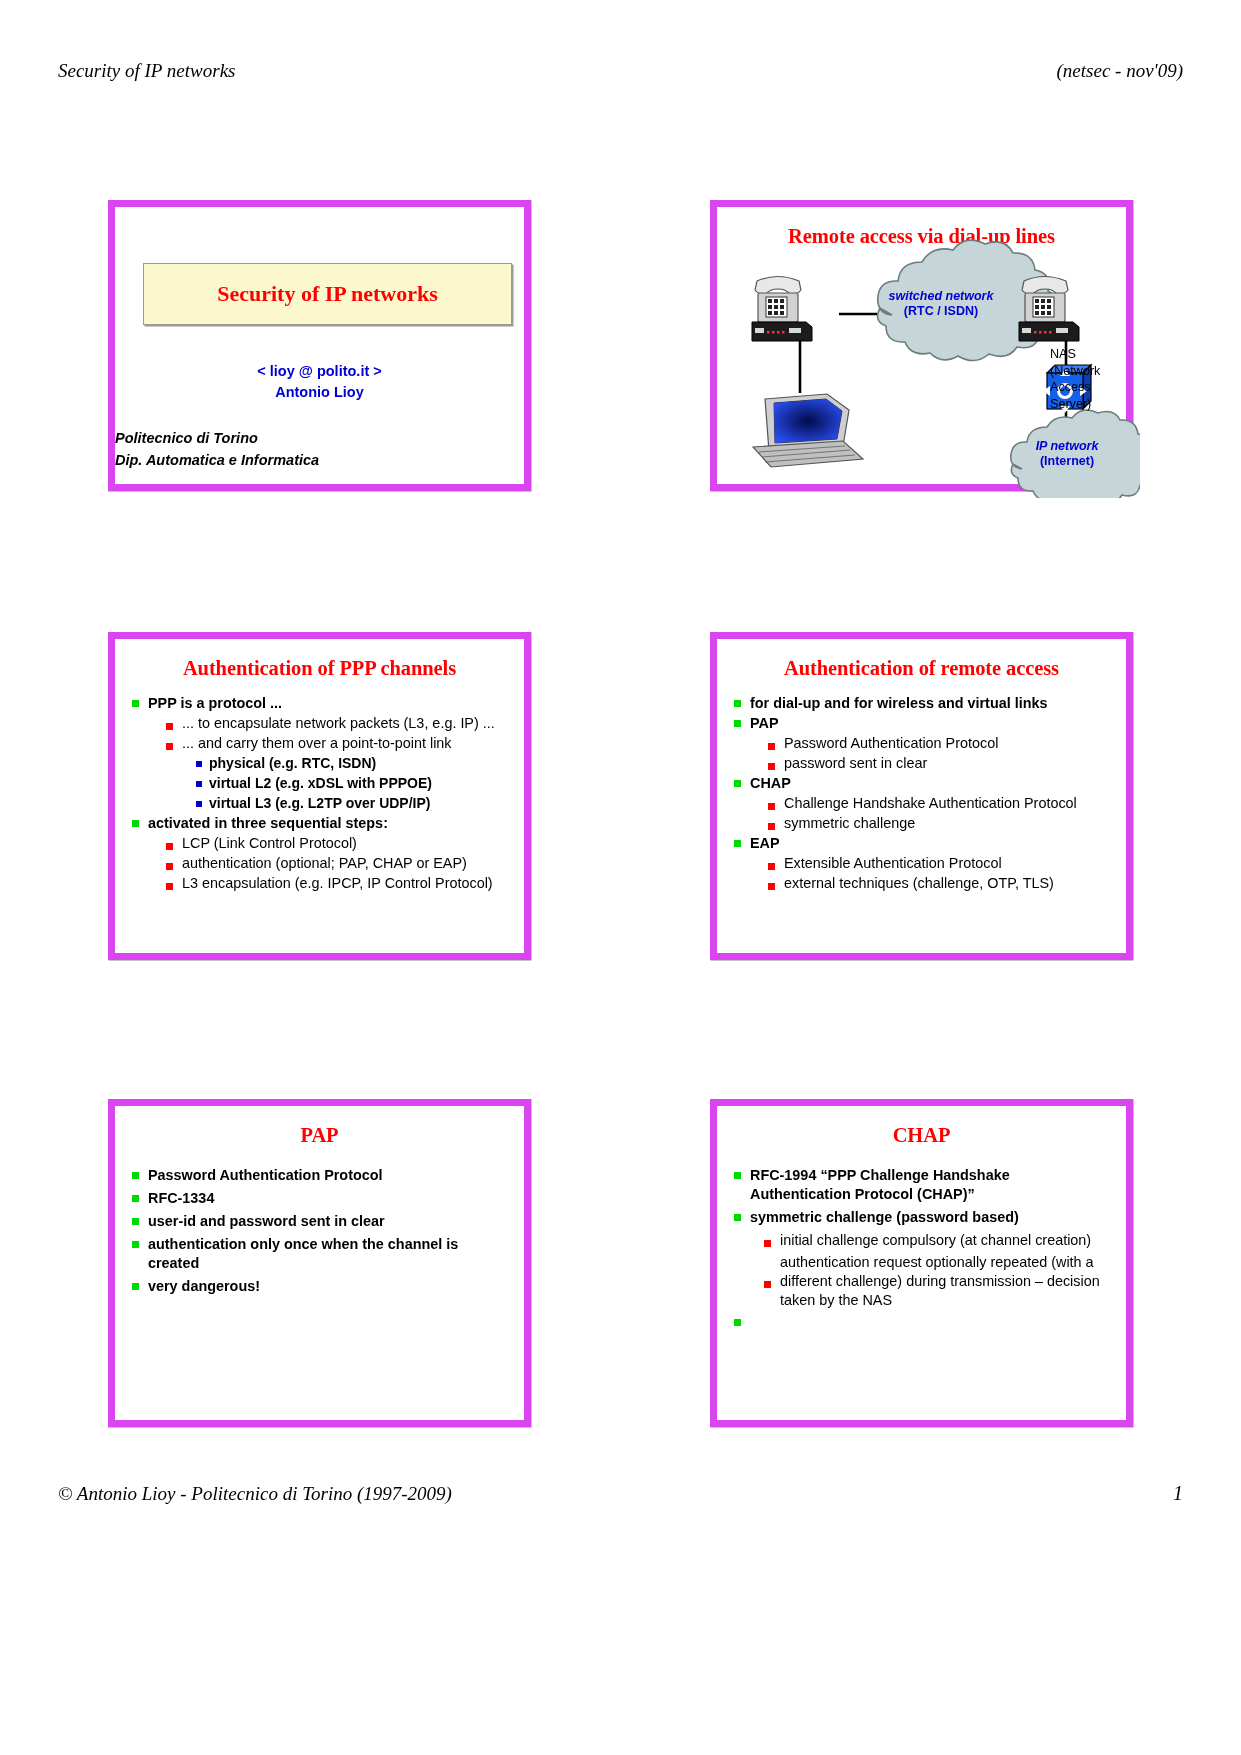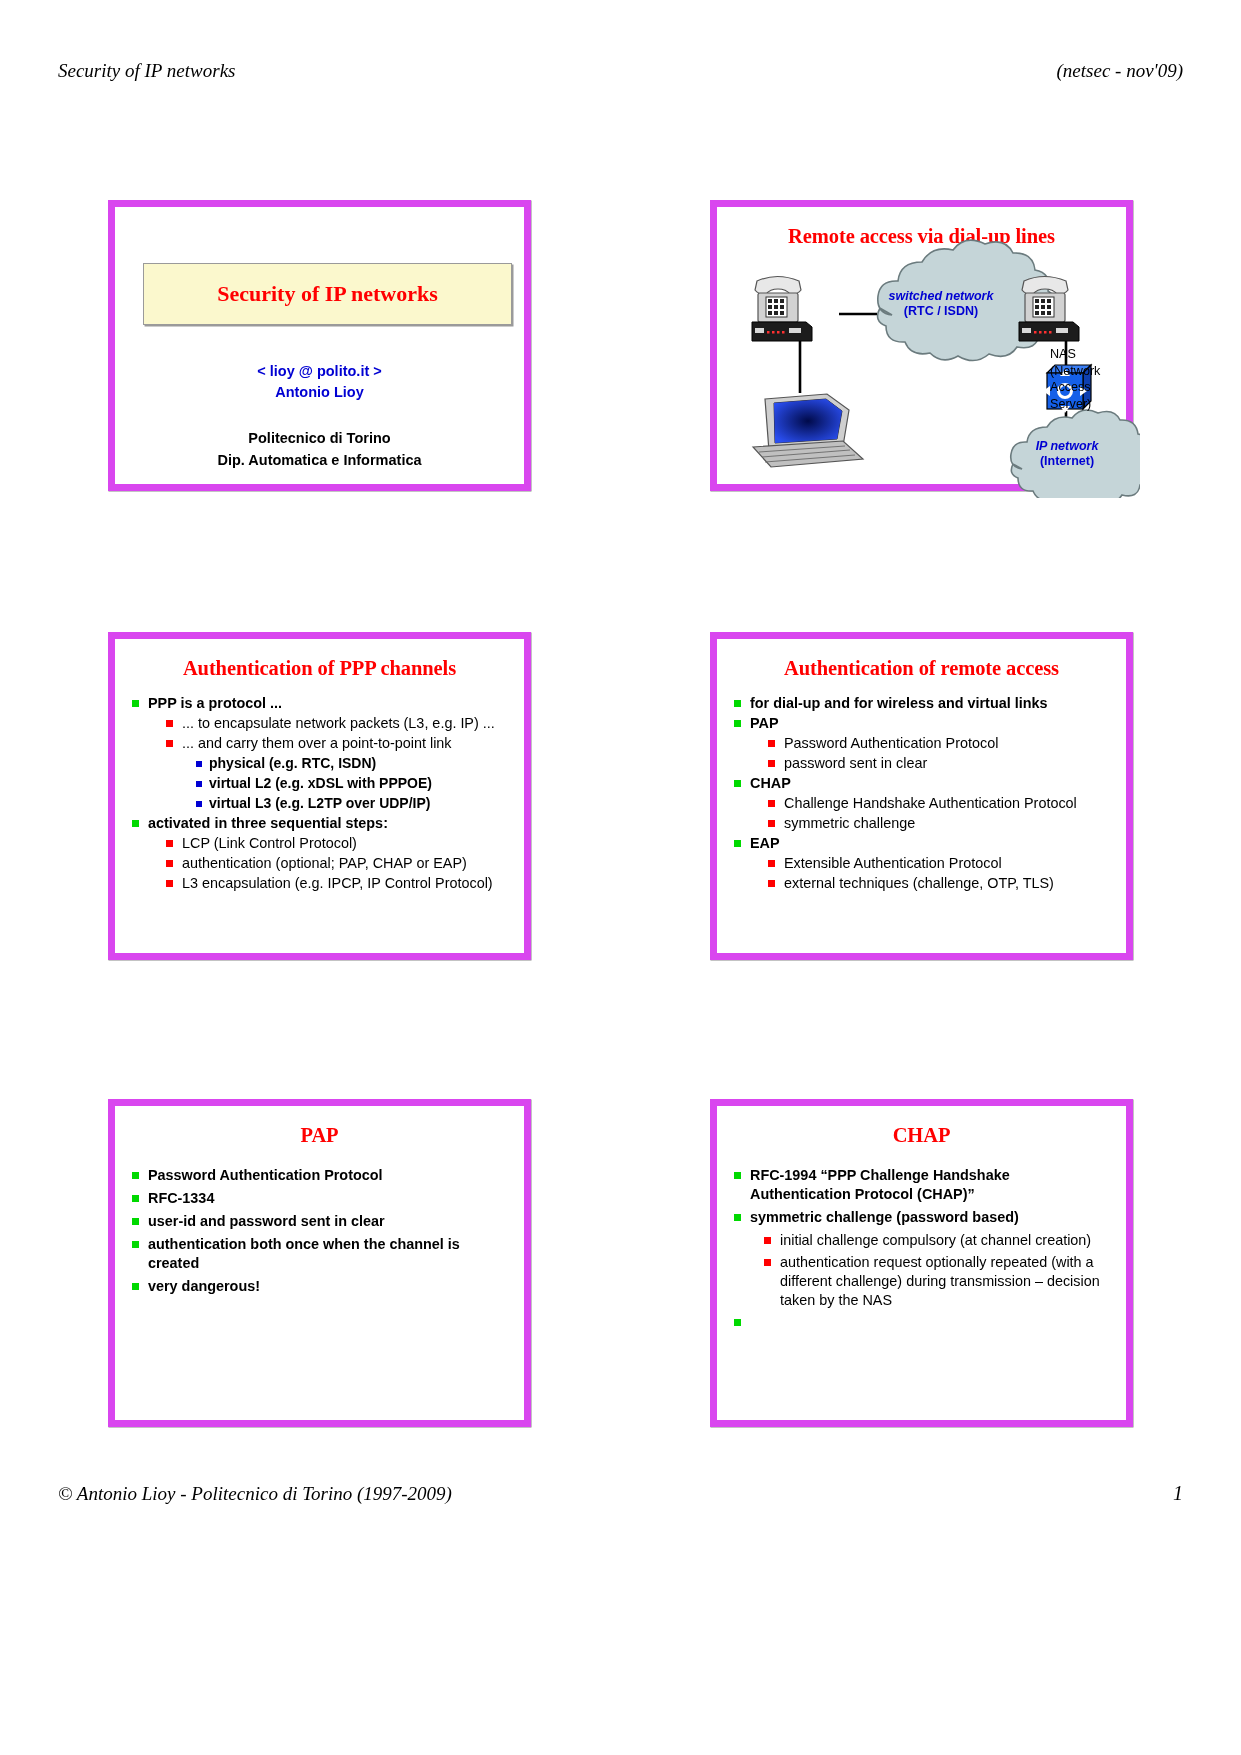--- a/index.html
+++ b/index.html
@@ -80,23 +80,23 @@
     left:0; right:0; top:154px;
     text-align:center;
     color:#0000d2;
     font-weight:bold;
     font-size:14.5px;
     line-height:21px;
   }
   .affil-block {
     position:absolute;
     left:0; right:0; top:220px;
-    text-align:center;
     color:#000;
     font-weight:bold;
+    font-style:italic;
     font-size:14.5px;
     line-height:22px;
   }
 
   
   .bullets {
     position:absolute;
     left:17px; right:10px; top:55px;
   }
   .bul {
@@ -109,21 +109,21 @@
     width:7px; height:7px;
     margin-top:6px;
     margin-right:9px;
   }
   .sq.l1 { background:#00d900; }
   .sq.l2 { background:#ff0000; width:7px; height:7px; }
   .sq.l3 { background:#0000d2; width:6px; height:6px; margin-top:7px; margin-right:7px; }
   .bul .tx { font-size:14.4px; line-height:19px; color:#000; }
   .bul.l1 { margin-left:0px; }
   .bul.l1 .tx { font-weight:bold; font-size:14.4px; }
-  .bul.l2 { margin-left:34px; }
+  .bul.l2 { margin-left:34px;align-items:center; }
   .bul.l2 .tx { font-weight:normal; font-size:14.4px; }
   .bul.l3 { margin-left:64px; }
   .bul.l3 .tx { font-weight:bold; font-size:14px; }
   .bullets.pap { top:60px; }
   .bullets.pap .bul { margin-bottom:4px; }
   .bullets.chap { top:60px; }
   .bullets.chap .bul { margin-bottom:4px; }
   .bullets.chap .bul.l2 { margin-left:30px; margin-bottom:3px; }
   .ital { font-style:italic; }
 
@@ -410,21 +410,21 @@
         <div class="bul l1">
             <span class="sq l1"></span>
             <span class="tx">RFC-1334</span>
           </div>
         <div class="bul l1">
             <span class="sq l1"></span>
             <span class="tx">user-id and password sent in clear</span>
           </div>
         <div class="bul l1">
             <span class="sq l1"></span>
-            <span class="tx" style="max-width:350px;display:inline-block;">authentication both once when the channel is created</span>
+            <span class="tx" style="max-width:350px;display:inline-block;">authentication only once when the channel is created</span>
           </div>
         <div class="bul l1">
             <span class="sq l1"></span>
             <span class="tx">very dangerous!</span>
           </div>
       </div>
     </div>
 
     <div class="slide tall">
       <div class="slide-title">CHAP</div>

